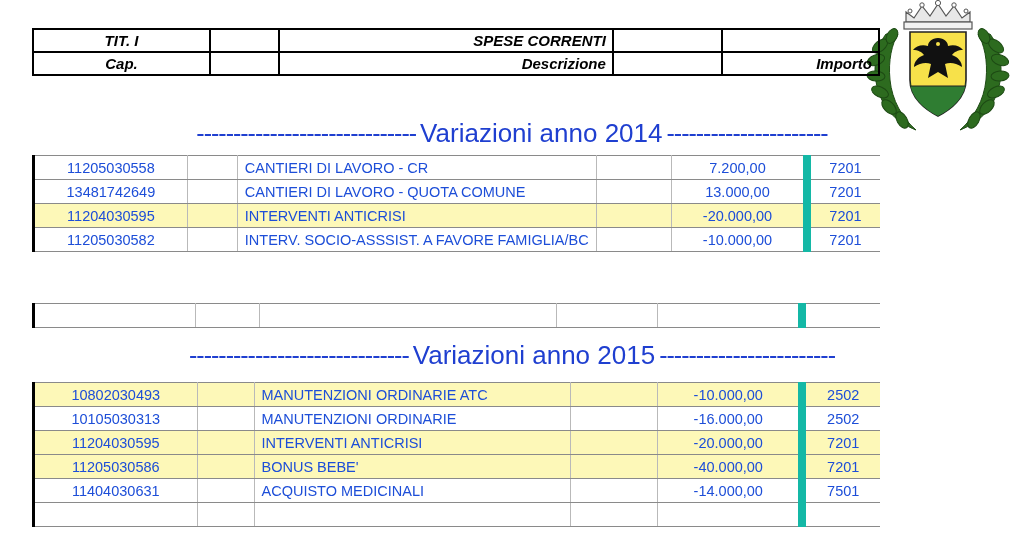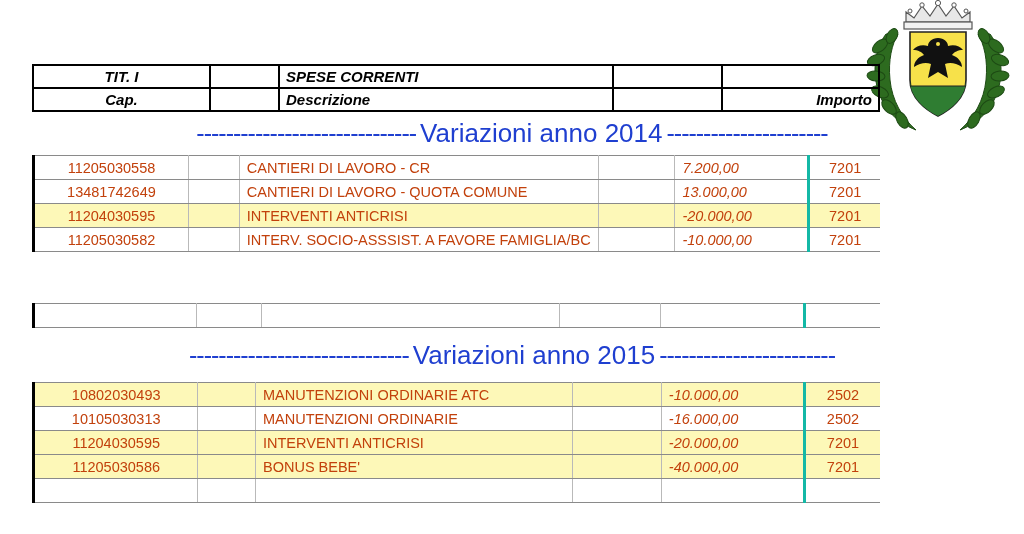--- a/index.html
+++ b/index.html
@@ -27,31 +27,30 @@
   
   .header-table {
     position: absolute;
     left: 32px;
     top: 28px;
     width: 848px;
     border-collapse: collapse;
     font-style: italic;
     font-weight: bold;
     font-size: 15px;
-    margin-top: 36px;
   }
   .header-table td {
     border: 2px solid #000;
     height: 21px;
     padding: 0 6px;
     white-space: nowrap;
   }
   .c-cap    { width: 170px; text-align: center; }
   .c-gap1   { width: 58px; }
-  .c-desc   { width: 330px; text-align: left; }
+  .c-desc   { width: 330px; text-align: right; }
   .c-gap2   { width: 100px; }
   .c-imp    { width: 148px; text-align: right; border-radius: 7px; }
 
   
   .divider {
     position: absolute;
     left: 0;
     width: 1024px;
     text-align: center;
     color: #1f3fd0;
@@ -66,37 +65,37 @@
     padding: 0 4px;
   }
 
   
   .data-table {
     position: absolute;
     left: 32px;
     width: 848px;
     border-collapse: collapse;
     font-size: 14.5px;
-    color: #c2410c;
+    color: #1d4ed8;
   }
   .data-table tr { height: 24px; }
   .data-table td {
     border-left: 1px solid #b9b9b9;
     border-right: 1px solid #b9b9b9;
     border-bottom: 1px solid #8a8a8a;
     padding: 0 7px;
     white-space: nowrap;
     overflow: hidden;
   }
   .data-table tr:first-child td { border-top: 1px solid #8a8a8a; }
   .data-table td.col-cap  { width: 170px; text-align: center; }
   .data-table td.col-g1   { width: 58px; }
   .data-table td.col-desc { width: 330px; text-align: left; }
   .data-table td.col-g2   { width: 100px; }
-  .data-table td.col-imp  { width: 148px; text-align: left; border-right: 3px solid #14b8a6; font-style: italic; }
+  .data-table td.col-imp  { width: 148px; text-align: center; border-right: 8px solid #14b8a6; }
   .data-table td.col-code { width: 70px; text-align: center; border-left: none; border-right: none; margin-left: 24px; }
   .data-table td.col-cap  { border-left: 3px solid #000; }
 
   .hl td { background: #fdf8b8; }
 </style>
 </head>
 <body>
 
 <div class="emblem">
   <svg viewBox="0 0 160 140" width="160" height="140" xmlns="http://www.w3.org/2000/svg">
@@ -252,20 +251,28 @@
   </tr>
   <tr class="hl">
     <td class="col-cap">11205030586</td>
     <td class="col-g1"></td>
     <td class="col-desc">BONUS BEBE'</td>
     <td class="col-g2"></td>
     <td class="col-imp">-40.000,00</td>
     <td class="col-code">7201</td>
   </tr>
   <tr>
+    <td class="col-cap">11404030631</td>
+    <td class="col-g1"></td>
+    <td class="col-desc">ACQUISTO MEDICINALI</td>
+    <td class="col-g2"></td>
+    <td class="col-imp">-14.000,00</td>
+    <td class="col-code">7501</td>
+  </tr>
+  <tr>
     <td class="col-cap">&nbsp;</td>
     <td class="col-g1"></td>
     <td class="col-desc"></td>
     <td class="col-g2"></td>
     <td class="col-imp"></td>
     <td class="col-code"></td>
   </tr>
 </tbody>
   </table>
 

